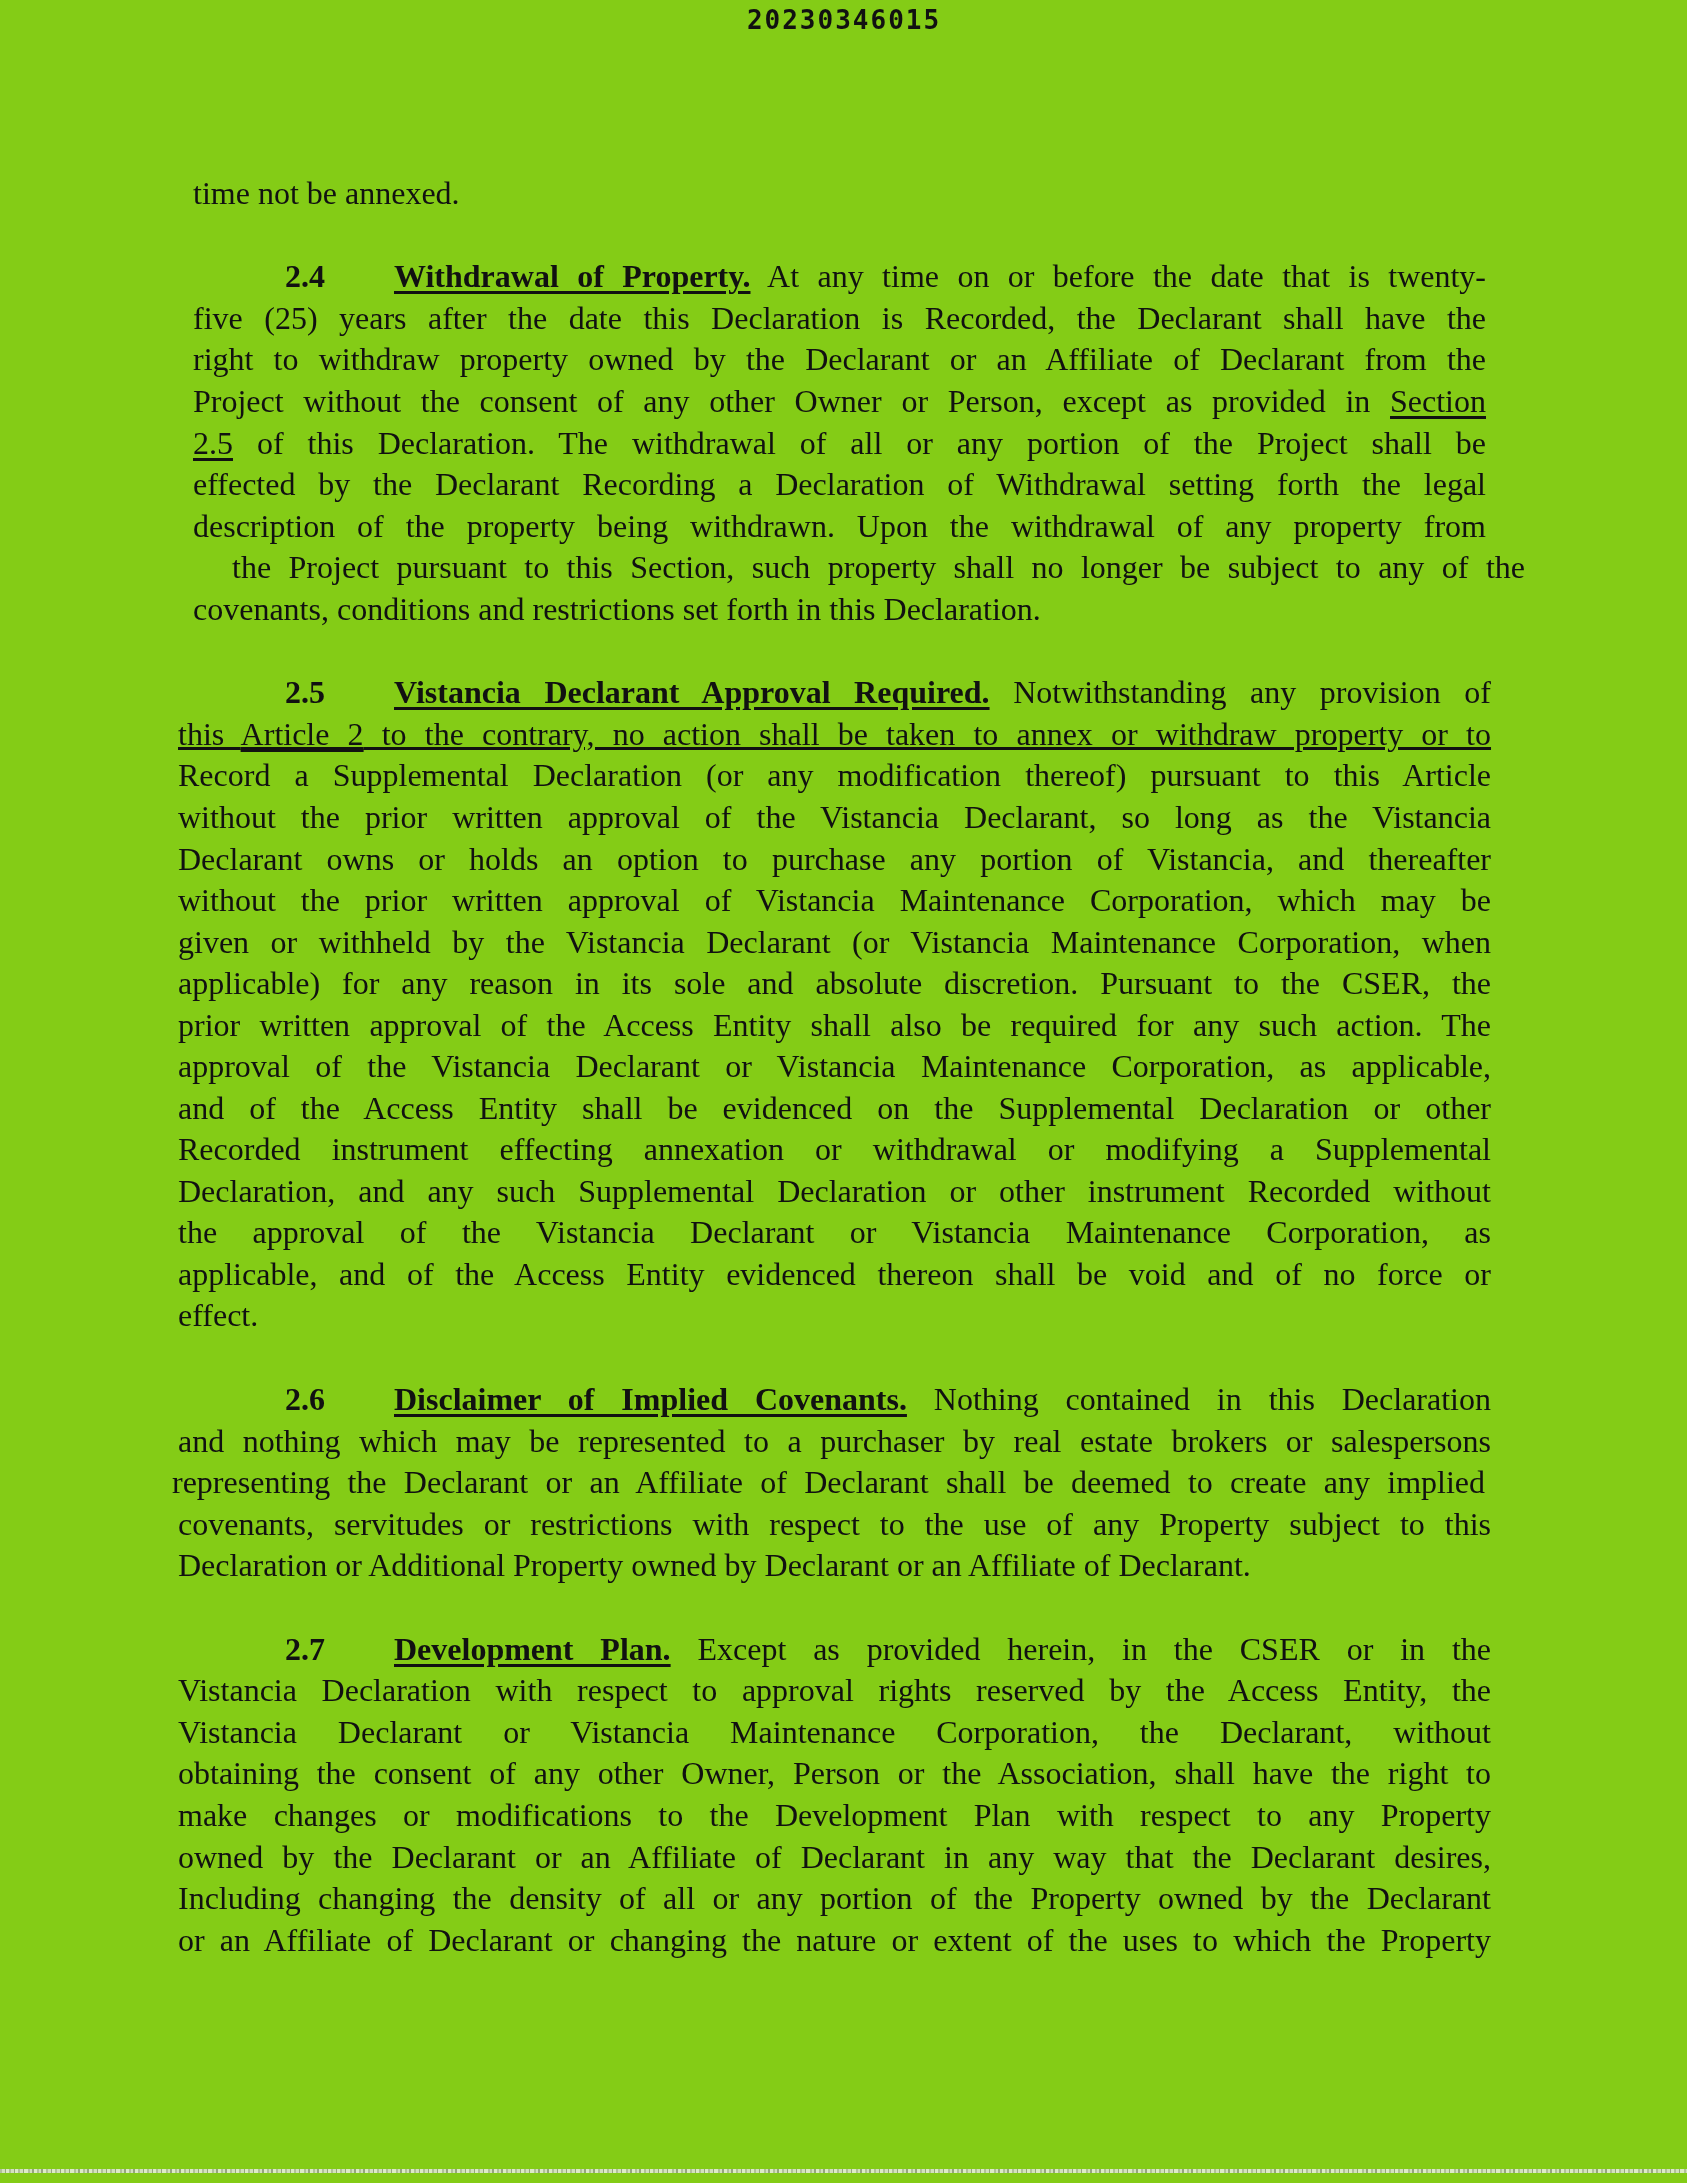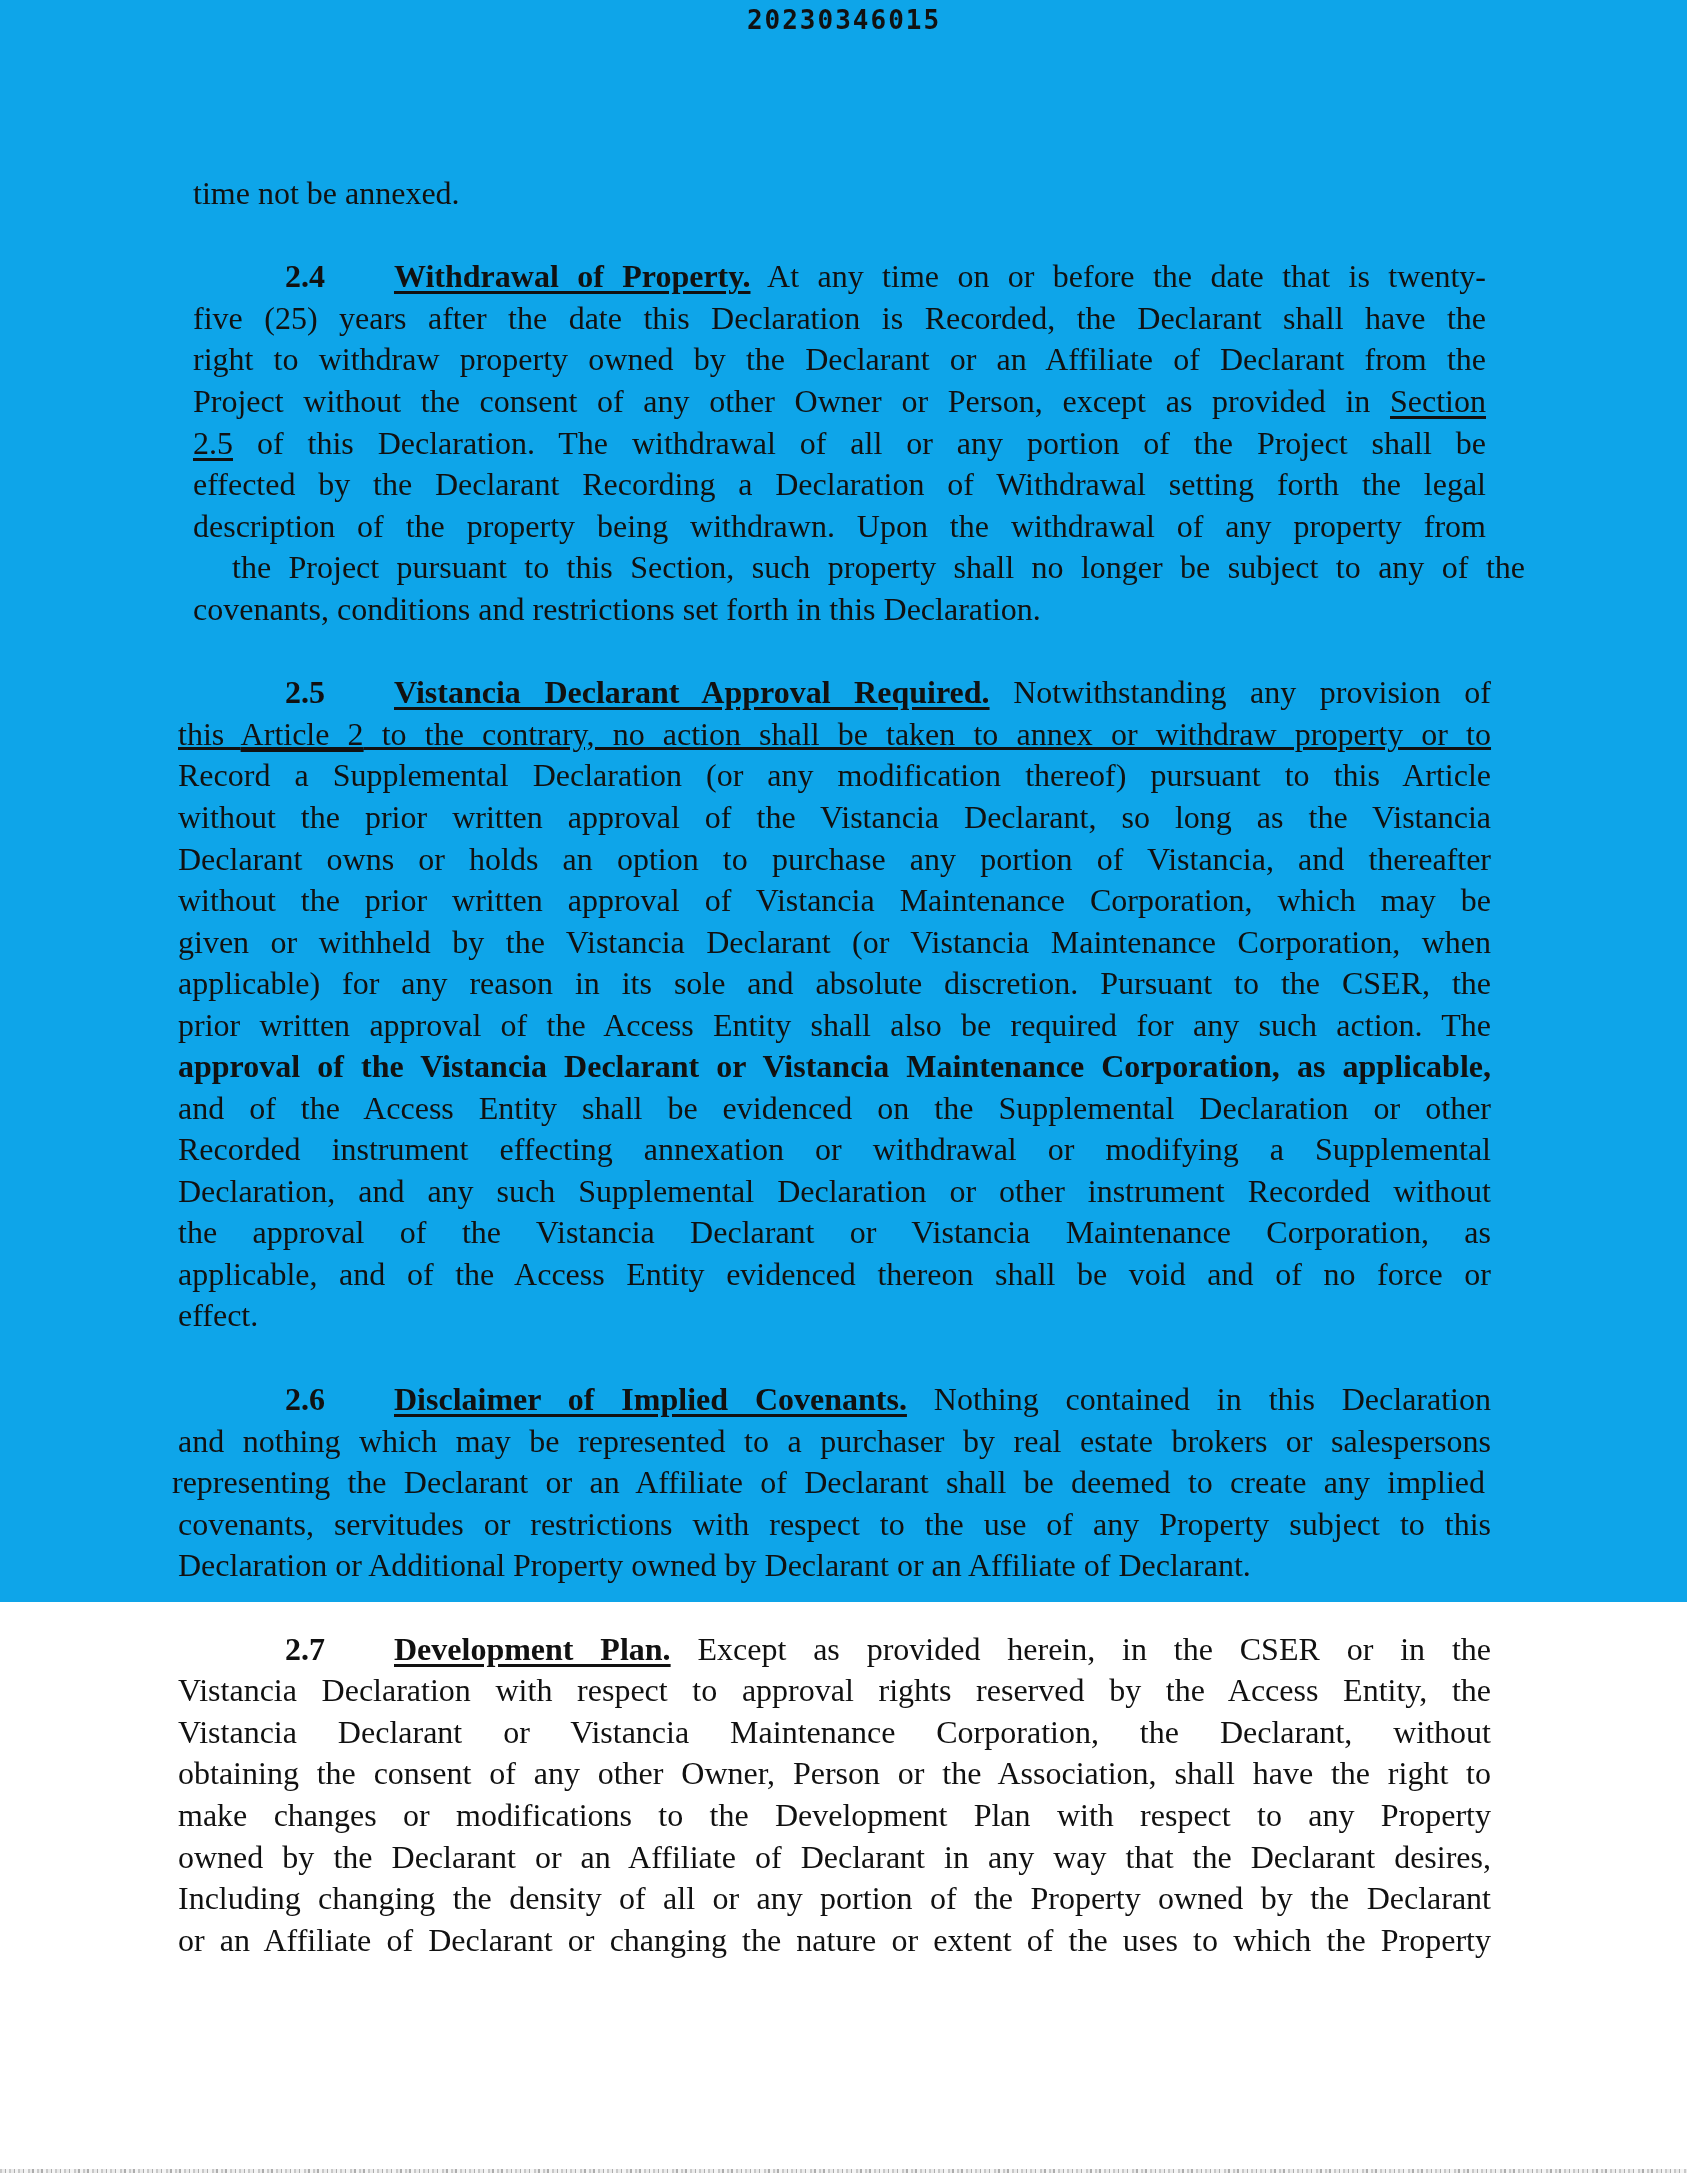--- a/index.html
+++ b/index.html
@@ -1,17 +1,17 @@
 <!DOCTYPE html>
 <html style="font-size:10.5px"><head>
 <meta charset="utf-8">
 <style>
   html, body { margin: 0; padding: 0; background: #ffffff; }
   body { width: 1688px; height: 2183px; position: relative; overflow: hidden; }
-  .page { position: absolute; left: 0; top: 0; width: 1688px; height: 1602px; background: #0ea5e9; }
+  .page { position: absolute; left: 0; top: 0; width: 1688px; height: 2183px; background: #84cc16; }
   .rec-number {
     position: absolute; left: 0; width: 1688px; top: 5.3px; text-align: center;
     font-family: "DejaVu Sans Mono", monospace; font-weight: bold; font-size: 26px;
     letter-spacing: 2px; color: #111;
   }
   .line {
     position: absolute; font-family: "Liberation Serif", serif; font-size: 32px;
     color: #111; white-space: nowrap; line-height: 40px; height: 40px;
   }
   .line.j { text-align: justify; text-align-last: justify; }
@@ -51,21 +51,21 @@
   <div>
     <div class="line j" style="left:285px; width:1206px; top:672px;"><span class="b" style="display:inline-block;width:109px;">2.5</span><span class="b u">Vistancia Declarant Approval Required.</span><span> Notwithstanding any provision of</span></div>
     <div class="line j" style="left:178px; width:1313px; top:714px;text-decoration:underline;"><span>this </span><span class="u">Article 2</span><span> to the contrary, no action shall be taken to annex or withdraw property or to</span></div>
     <div class="line j" style="left:178px; width:1313px; top:755px;">Record a Supplemental Declaration (or any modification thereof) pursuant to this Article</div>
     <div class="line j" style="left:178px; width:1313px; top:797px;">without the prior written approval of the Vistancia Declarant, so long as the Vistancia</div>
     <div class="line j" style="left:178px; width:1313px; top:839px;">Declarant owns or holds an option to purchase any portion of Vistancia, and thereafter</div>
     <div class="line j" style="left:178px; width:1313px; top:880px;">without the prior written approval of Vistancia Maintenance Corporation, which may be</div>
     <div class="line j" style="left:178px; width:1313px; top:922px;">given or withheld by the Vistancia Declarant (or Vistancia Maintenance Corporation, when</div>
     <div class="line j" style="left:178px; width:1313px; top:963px;">applicable) for any reason in its sole and absolute discretion. Pursuant to the CSER, the</div>
     <div class="line j" style="left:178px; width:1313px; top:1005px;">prior written approval of the Access Entity shall also be required for any such action. The</div>
-    <div class="line j" style="left:178px; width:1313px; top:1046px;font-weight:bold;">approval of the Vistancia Declarant or Vistancia Maintenance Corporation, as applicable,</div>
+    <div class="line j" style="left:178px; width:1313px; top:1046px;">approval of the Vistancia Declarant or Vistancia Maintenance Corporation, as applicable,</div>
     <div class="line j" style="left:178px; width:1313px; top:1088px;">and of the Access Entity shall be evidenced on the Supplemental Declaration or other</div>
     <div class="line j" style="left:178px; width:1313px; top:1129px;">Recorded instrument effecting annexation or withdrawal or modifying a Supplemental</div>
     <div class="line j" style="left:178px; width:1313px; top:1171px;">Declaration, and any such Supplemental Declaration or other instrument Recorded without</div>
     <div class="line j" style="left:178px; width:1313px; top:1212px;">the approval of the Vistancia Declarant or Vistancia Maintenance Corporation, as</div>
     <div class="line j" style="left:178px; width:1313px; top:1254px;">applicable, and of the Access Entity evidenced thereon shall be void and of no force or</div>
     <div class="line" style="left:178px; top:1295px;">effect.</div>
   </div>
 
   <div>
     <div class="line j" style="left:285px; width:1206px; top:1379px;"><span class="b" style="display:inline-block;width:109px;">2.6</span><span class="b u">Disclaimer of Implied Covenants.</span><span> Nothing contained in this Declaration</span></div>

